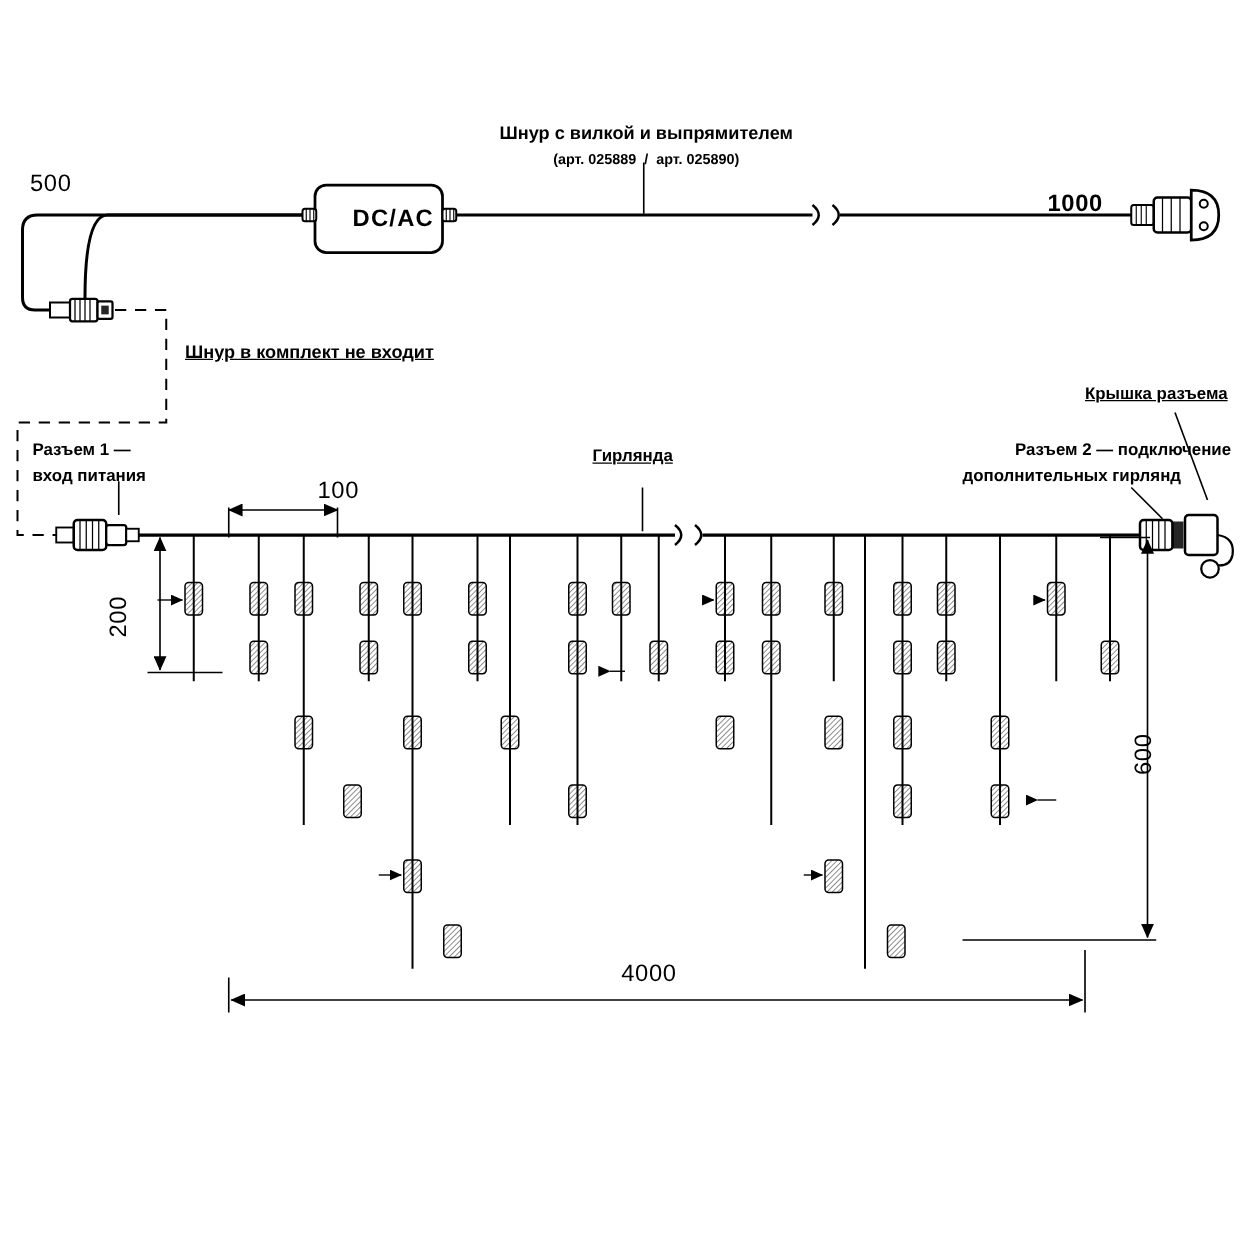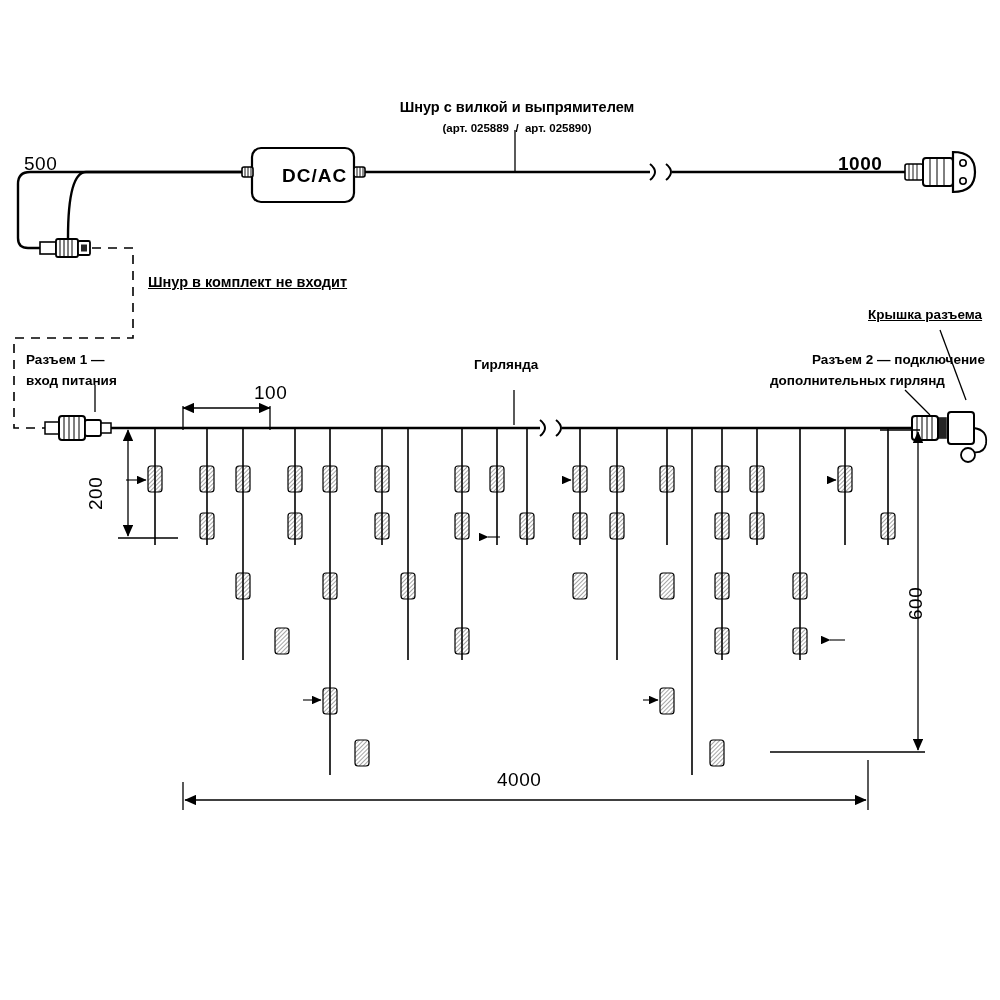--- a/index.html
+++ b/index.html
@@ -298,32 +298,32 @@
       <path d="M183,782 L183,810"></path>
       <path d="M868,760 L868,810"></path>
       <path d="M185,800 L866,800" marker-start="url(#arrHs)" marker-end="url(#arrH)"></path>
     </g>
 
   </svg>
 
   <div class="lbl t-note center" style="left:383px; top:98px; width:268px;">Шнур с вилкой и выпрямителем</div>
   <div class="lbl t-note-sm center" style="left:383px; top:121px; width:268px;">(арт. 025889  /  арт. 025890)</div>
 
-  <div class="lbl t-dim" style="left:24px; top:152px;">500</div>
+  <div class="lbl t-dim" style="left:24px; top:136px;">500</div>
 
   <div class="lbl t-dim" style="left:838px; top:152px;font-weight:bold;">1000</div>
 
   <div class="lbl t-dcac" style="left:282px; top:164px;text-align:right;">DC/AC</div>
 
   <div class="lbl t-note" style="left:148px; top:273px;text-decoration:underline;">Шнур в комплект не входит</div>
 
   <div class="lbl t-cap" style="left:26px; top:352px;">Разъем 1 —</div>
   <div class="lbl t-cap" style="left:26px; top:373px;">вход питания</div>
 
-  <div class="lbl t-cap" style="left:474px; top:357px;">Гирлянда</div>
+  <div class="lbl t-cap" style="left:474px; top:357px;text-decoration:underline;">Гирлянда</div>
 
   <div class="lbl t-cap" style="left:764px; top:352px;padding-left:48px;">Разъем 2 — подключение</div>
   <div class="lbl t-cap" style="left:770px; top:373px;">дополнительных гирлянд</div>
 
   <div class="lbl t-cap" style="left:868px; top:307px;text-decoration:underline;">Крышка разъема</div>
 
   <div class="lbl t-dim" style="left:207px; top:381px;margin-left:47px;">100</div>
 
   <div class="lbl t-dim rot90" style="left:84px; top:510px;">200</div>
 

